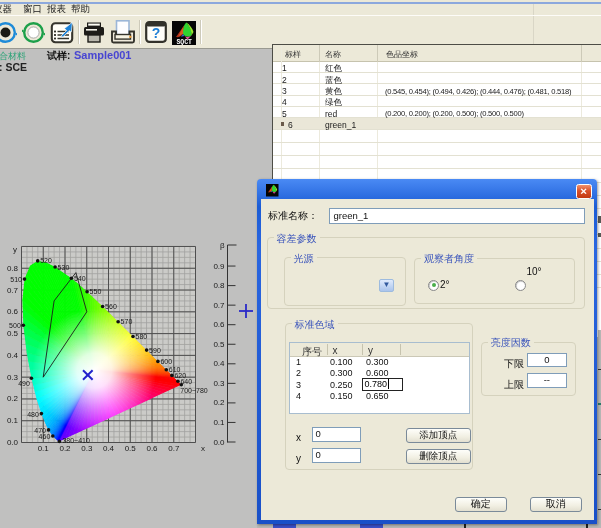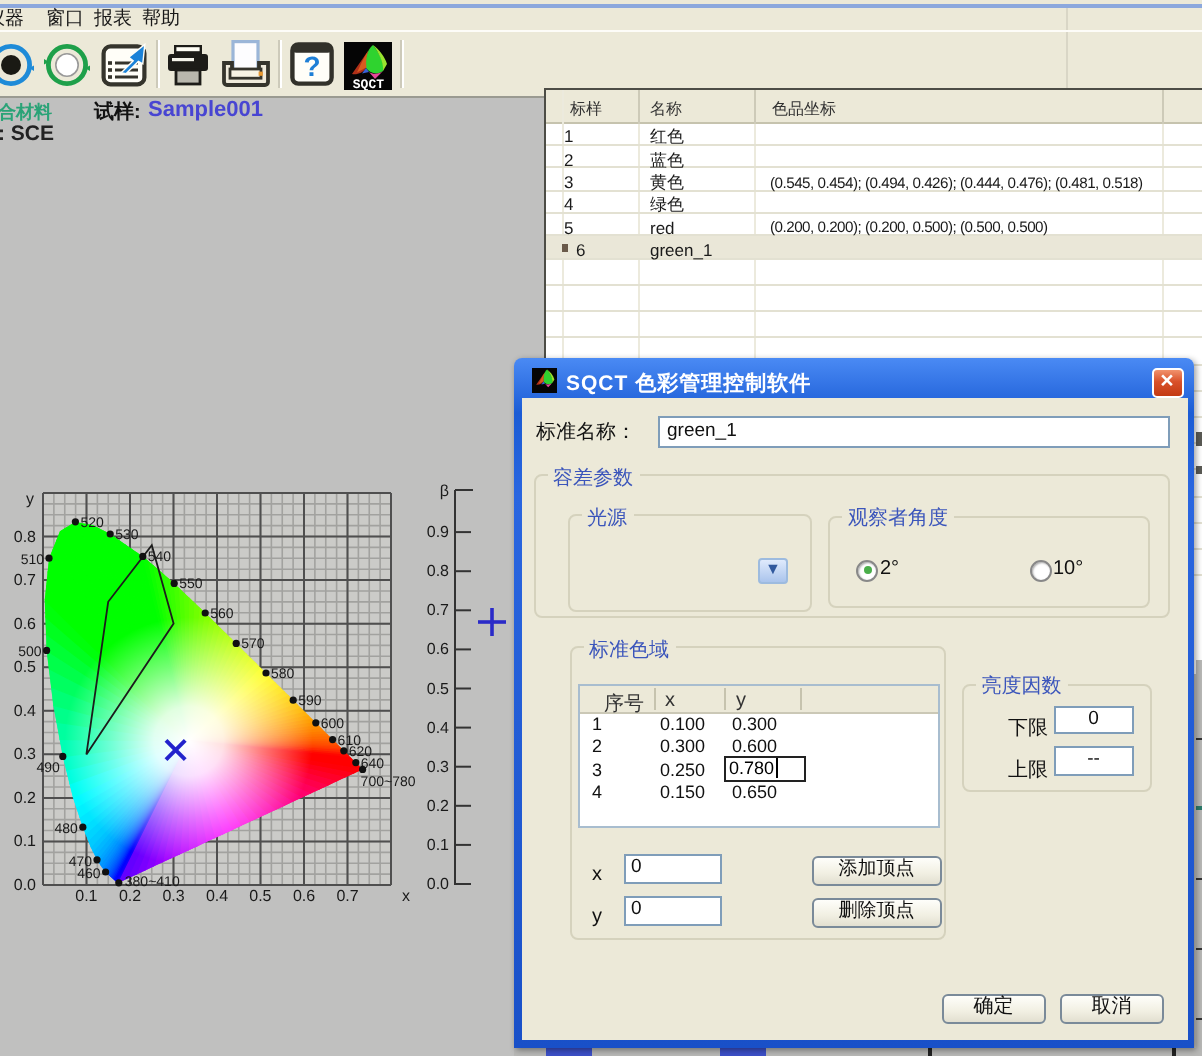--- a/index.html
+++ b/index.html
@@ -442,21 +442,21 @@
 <svg style="position:absolute;left:172px;top:21px" width="24" height="24" viewBox="0 0 24 24">
     <rect width="24" height="24" fill="#050505"></rect>
     <path d="M14.5 1.5 C18 6 20.5 11 19.5 14.5 C17 16.5 13 16 11 13 C10 9 11.5 4 14.5 1.5 Z" fill="#2fd32f"></path>
     <path d="M14.5 1.5 C17.5 5.5 20 10.5 19.5 14.5 L21.5 11 C20.5 7.5 17.5 3.5 14.5 1.5 Z" fill="#9ae42f"></path>
     <path d="M19.5 14.5 C17.5 16.2 14.5 16.3 12.5 15 L15.5 18.5 Z" fill="#e84a9a"></path>
     <path d="M11 13 C10.5 10.5 10.8 7 12 4.5 L4 16 C6.5 16.5 9.5 15.5 11 13 Z" fill="#b03018"></path>
     <path d="M12.2 4.2 C11.2 6.8 10.8 10.3 11.3 12.6 L6.5 15.2 C8 12 10 7.5 12.2 4.2 Z" fill="#d85c20"></path>
     <path d="M11 13 L12.5 15 L9 15.8 Z" fill="#3a62d8"></path>
     <text x="12.2" y="23" text-anchor="middle" style="font:bold 6.5px 'Liberation Mono',monospace" fill="#fff">SQCT</text>
   </svg>
-<div style="position:absolute;left:-1px;top:50px;font-weight:bold;color:#2ba377;font-size:9px">合材料</div>
+<div style="position:absolute;left:-1px;top:50px;font-weight:normal;color:#2ba377;font-size:9px">合材料</div>
 <div style="position:absolute;left:47px;top:49px;font-weight:bold;color:#111;font-size:10px">试样:</div>
 <div style="position:absolute;left:74px;top:48.5px;font-weight:bold;color:#4845d2;font-size:11px">Sample001</div>
 <div style="position:absolute;left:-1px;top:60.5px;font-weight:bold;color:#222;font-size:10.5px">: SCE</div>
 <div id="tbl" style="position:absolute;left:272px;top:43.5px;width:329px;height:292px;background:#fff;border-left:1px solid #4d4d46;border-top:1px solid #4d4d46;overflow:hidden;font-family:'Liberation Sans',sans-serif">
 <div style="position:absolute;left:0;top:0;width:329px;height:16.9px;background:#ece9d8;border-bottom:1px solid #c6c3ae"></div>
 <div style="position:absolute;left:8px;top:0;width:1px;height:292px;background:#eceadd"></div>
 <div style="position:absolute;left:46px;top:0;width:1px;height:292px;background:#eceadd"></div>
 <div style="position:absolute;left:104px;top:0;width:1px;height:292px;background:#eceadd"></div>
 <div style="position:absolute;left:308px;top:0;width:1px;height:292px;background:#eceadd"></div>
 <div style="position:absolute;left:46px;top:0;width:1px;height:17px;background:#cdcab8"></div>
@@ -516,37 +516,36 @@
 <div style="position:absolute;left:3.5px;top:20px;right:3.5px;bottom:4px;background:#ece9d8"></div>
 <svg style="position:absolute;left:9px;top:5px" width="12.5" height="12.5" viewBox="0 0 24 24">
       <rect width="24" height="24" fill="#050505"></rect>
       <path d="M14.5 1.5 C18 6 20.5 11 19.5 14.5 C17 16.5 13 16 11 13 C10 9 11.5 4 14.5 1.5 Z" fill="#2fd32f"></path>
       <path d="M14.5 1.5 C17.5 5.5 20 10.5 19.5 14.5 L21.5 11 C20.5 7.5 17.5 3.5 14.5 1.5 Z" fill="#9ae42f"></path>
       <path d="M19.5 14.5 C17.5 16.2 14.5 16.3 12.5 15 L15.5 18.5 Z" fill="#e84a9a"></path>
       <path d="M11 13 C10.5 10.5 10.8 7 12 4.5 L4 16 C6.5 16.5 9.5 15.5 11 13 Z" fill="#b03018"></path>
       <path d="M12.2 4.2 C11.2 6.8 10.8 10.3 11.3 12.6 L6.5 15.2 C8 12 10 7.5 12.2 4.2 Z" fill="#d85c20"></path>
       <path d="M11 13 L12.5 15 L9 15.8 Z" fill="#3a62d8"></path>
     </svg>
-    <div style="position:absolute;left:26px;top:6px;color:#fff;font:bold 10.5px 'Liberation Sans',sans-serif;letter-spacing:0.5px">SQCT 色彩管理控制软件</div>
     <div style="position:absolute;left:318.5px;top:4.5px;width:14px;height:13px;border:1px solid #fff;border-radius:2.5px;background:linear-gradient(#f1926d,#d9512a 45%,#c33a12);color:#fff;font:bold 11.5px 'Liberation Sans',sans-serif;text-align:center;line-height:12.5px">×</div>
     <div class="lb" style="left:11px;top:30px">标准名称：</div>
     <div class="inp" style="left:71.5px;top:28.5px;width:250px;height:14px;line-height:14px;padding-left:4px">green_1</div>
     <div class="gb" style="left:9.5px;top:58px;width:316px;height:69.5px"></div>
     <div class="gbl" style="left:16.5px;top:52.5px">容差参数</div>
     <div class="gb" style="left:26.5px;top:78px;width:120.5px;height:46.5px"></div>
     <div class="gbl" style="left:33.5px;top:72.5px">光源</div>
     <div class="gb" style="left:157px;top:78.5px;width:158.5px;height:44.5px"></div>
     <div class="gbl" style="left:164px;top:73.0px">观察者角度</div>
     <div style="position:absolute;left:122px;top:99.5px;width:13px;height:11px;border-radius:2px;background:linear-gradient(#dfeafc,#aac4ec);border:1px solid #9dbbdf;color:#30589d;font:bold 8px 'Liberation Sans',sans-serif;text-align:center;line-height:10px">▼</div>
     <div style="position:absolute;left:171px;top:100.5px;width:9px;height:9px;border-radius:50%;background:#fff;border:1px solid #888;box-shadow:inset 0.5px 0.5px 1px #aaa">
       <div style="position:absolute;left:2.5px;top:2.5px;width:4px;height:4px;border-radius:50%;background:#4aae4a"></div>
     </div>
     <div class="lb" style="left:183px;top:99.5px">2°</div>
     <div style="position:absolute;left:257.5px;top:100.5px;width:9px;height:9px;border-radius:50%;background:#fff;border:1px solid #888;box-shadow:inset 0.5px 0.5px 1px #aaa"></div>
-    <div class="lb" style="left:269.5px;top:100px">10°</div>
+    <div class="lb" style="left:269.5px;top:87px">10°</div>
     <div class="gb" style="left:27.5px;top:144px;width:186px;height:145px"></div>
     <div class="gbl" style="left:34.5px;top:138.5px">标准色域</div>
     <div style="position:absolute;left:32px;top:162.5px;width:179px;height:70px;background:#fff;border:1px solid #a8bdcf">
       <div style="position:absolute;left:0;top:0;width:100%;height:13px;background:#ece9d8;border-bottom:1px solid #cbc8b6"></div>
       <div style="position:absolute;left:37.4px;top:1px;width:1px;height:11px;background:#c6c3ae"></div>
       <div style="position:absolute;left:71.6px;top:1px;width:1px;height:11px;background:#c6c3ae"></div>
       <div style="position:absolute;left:109.5px;top:1px;width:1px;height:11px;background:#c6c3ae"></div>
       <div class="lh" style="left:12px;top:2.5px">序号</div>
       <div class="lh" style="left:42.5px;top:2.5px">x</div>
       <div class="lh" style="left:78px;top:2.5px">y</div>
@@ -568,14 +567,14 @@
     <div class="lb" style="left:39px;top:273.5px">y</div>
     <div class="inp" style="left:54.5px;top:269px;width:44px;height:12.5px;line-height:12.5px;padding-left:3px">0</div>
     <div class="btn" style="left:149px;top:249px;width:62.5px;height:12.5px;font-size:9.5px;line-height:11.5px">添加顶点</div>
     <div class="btn" style="left:149px;top:270px;width:62.5px;height:12.5px;font-size:9.5px;line-height:11.5px">删除顶点</div>
     <div class="gb" style="left:223.8px;top:162.89999999999998px;width:93px;height:52px"></div>
     <div class="gbl" style="left:230.8px;top:157.39999999999998px">亮度因数</div>
     <div class="lb" style="left:247px;top:178px">下限</div>
     <div class="inp" style="left:269.79999999999995px;top:173.5px;width:38px;height:12.5px;line-height:12.5px;text-align:center">0</div>
     <div class="lb" style="left:247px;top:198.5px">上限</div>
     <div class="inp" style="left:269.79999999999995px;top:194px;width:38px;height:12.5px;line-height:12.5px;text-align:center">--</div>
-    <div class="btn" style="left:214px;top:317.6px;width:49.5px;height:13px;font-size:10px;line-height:12px">确定</div>
+    <div class="btn" style="left:198px;top:317.6px;width:49.5px;height:13px;font-size:10px;line-height:12px">确定</div>
     <div class="btn" style="left:273px;top:317.6px;width:49.5px;height:13px;font-size:10px;line-height:12px">取消</div>
 </div>
 </body></html>

